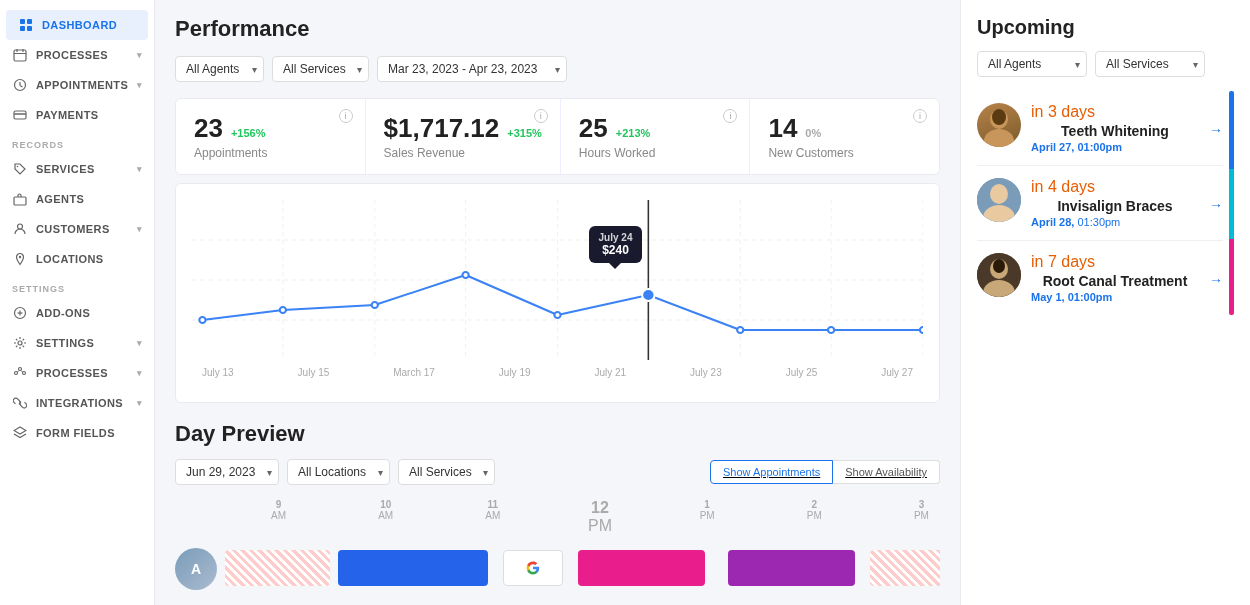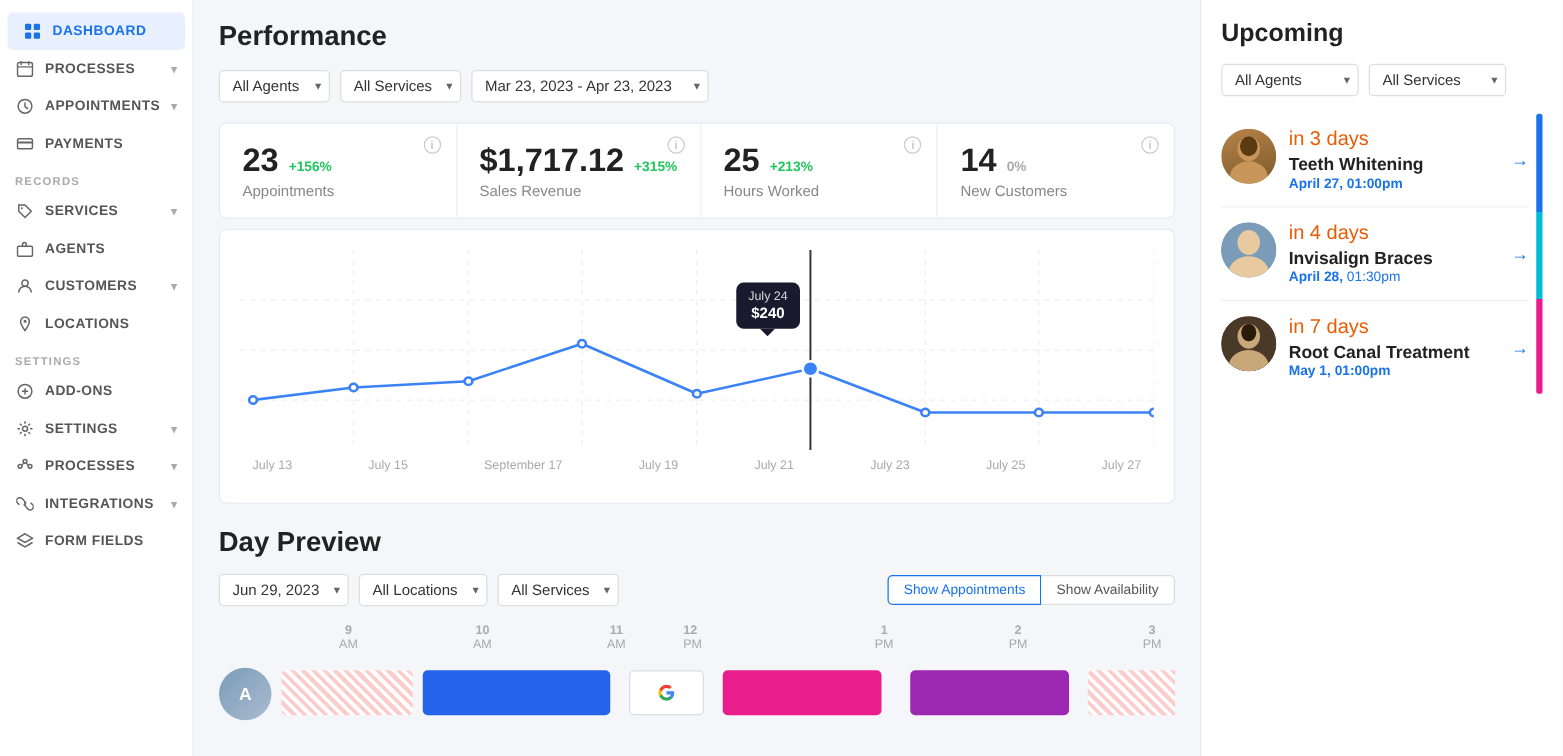--- a/index.html
+++ b/index.html
@@ -36,39 +36,39 @@
     .stat-info { position: absolute; top: 10px; right: 12px; width: 14px; height: 14px; border-radius: 50%; border: 1px solid #ccc; display: flex; align-items: center; justify-content: center; font-size: 9px; color: #aaa; cursor: pointer; }
 
     
     .chart-container { background: #fff; border: 1px solid #e8eaf0; border-radius: 6px; padding: 16px 16px 10px; margin-bottom: 18px; position: relative; height: 220px; }
     .chart-svg { width: 100%; height: 160px; }
     .chart-x-labels { display: flex; justify-content: space-between; padding: 0 10px; margin-top: 4px; gap: 44px; }
     .chart-x-label { font-size: 10px; color: #aaa; }
 
     .tooltip-box { position: absolute; background: #1a1a2e; color: #fff; border-radius: 6px; padding: 6px 10px; font-size: 12px; font-weight: 600; text-align: center; top: 42px; left: calc(58% - 30px); pointer-events: none; }
     .tooltip-box::after { content: ''; position: absolute; bottom: -6px; left: 50%; transform: translateX(-50%); border: 6px solid transparent; border-bottom: none; border-top-color: #1a1a2e; }
-    .tooltip-date { font-size: 10px; font-weight: 400; opacity: 0.8; }
+    .tooltip-date { font-size: 10px; font-weight: 700; opacity: 0.8; }
 
     
     .day-preview-title { font-size: 22px; font-weight: 600; color: #222; margin-bottom: 12px; }
     .day-preview-filters { display: flex; gap: 8px; margin-bottom: 14px; align-items: center; }
-    .day-preview-actions { margin-left: auto; display: flex; gap: 0; }
+    .day-preview-actions { margin-left: auto; display: flex; gap: 0; text-decoration: underline; }
     .btn-outline { border: 1px solid #1a73e8; border-radius: 4px 0 0 4px; padding: 5px 12px; font-size: 11px; color: #1a73e8; background: #fff; cursor: pointer; font-weight: 500; }
     .btn-outline-right { border: 1px solid #ddd; border-radius: 0 4px 4px 0; padding: 5px 12px; font-size: 11px; color: #555; background: #fff; cursor: pointer; font-weight: 500; border-left: none; }
 
     
     .upcoming-panel { width: 290px; background: #fff; border-left: 1px solid #e8eaf0; padding: 16px; flex-shrink: 0; overflow-y: auto; }
     .upcoming-title { font-size: 20px; font-weight: 600; color: #222; margin-bottom: 12px; }
     .upcoming-filters { display: flex; gap: 8px; margin-bottom: 14px; }
     .upcoming-item { display: flex; gap: 10px; align-items: flex-start; padding: 12px 0; border-bottom: 1px solid #f0f0f0; }
     .upcoming-item:last-child { border-bottom: none; }
     .upcoming-avatar { width: 42px; height: 42px; border-radius: 50%; background: #ddd; overflow: hidden; flex-shrink: 0; }
     .upcoming-info { flex: 1; }
     .upcoming-days { font-size: 16px; color: #e85d04; font-weight: 500; margin-bottom: 2px; }
-    .upcoming-name { font-size: 14px; font-weight: 600; color: #222; margin-bottom: 2px; }
+    .upcoming-name { font-size: 14px; font-weight: 600; color: #222; margin-bottom: 2px; text-align: center; }
     .upcoming-time { font-size: 11px; color: #555; }
     .upcoming-time span { color: #1a73e8; font-weight: 600; }
     .upcoming-arrow { color: #1a73e8; font-size: 14px; cursor: pointer; align-self: center; margin-left: auto; }
 
     
     .avatar-1 { background: linear-gradient(135deg, #8B6914 0%, #C8965A 100%); }
     .avatar-2 { background: linear-gradient(135deg, #5d7fa8 0%, #8aafd4 100%); }
     .avatar-3 { background: linear-gradient(135deg, #5a4a3a 0%, #8a7a6a 100%); }
   </style>
 </head>
@@ -303,21 +303,21 @@
       <circle cx="262" cy="75" r="3" fill="#fff" stroke="#3b82f6" stroke-width="2"></circle>
       <circle cx="350" cy="115" r="3" fill="#fff" stroke="#3b82f6" stroke-width="2"></circle>
       <circle cx="437" cy="95" r="6" fill="#3b82f6" stroke="#fff" stroke-width="2"></circle>
       <circle cx="525" cy="130" r="3" fill="#fff" stroke="#3b82f6" stroke-width="2"></circle>
       <circle cx="612" cy="130" r="3" fill="#fff" stroke="#3b82f6" stroke-width="2"></circle>
       <circle cx="700" cy="130" r="3" fill="#fff" stroke="#3b82f6" stroke-width="2"></circle>
     </svg>
     <div class="chart-x-labels">
       <span class="chart-x-label">July 13</span>
       <span class="chart-x-label">July 15</span>
-      <span class="chart-x-label">September 17</span>
+      <span class="chart-x-label">March 17</span>
       <span class="chart-x-label">July 19</span>
       <span class="chart-x-label">July 21</span>
       <span class="chart-x-label">July 23</span>
       <span class="chart-x-label">July 25</span>
       <span class="chart-x-label">July 27</span>
     </div>
   </div>
 
   <h2 class="day-preview-title">Day Preview</h2>
 
@@ -342,21 +342,21 @@
       <button class="btn-outline-right">Show Availability</button>
     </div>
   </div>
 
   <div style="overflow-x: auto;">
     <div style="min-width: 800px;">
       <div style="display:flex; padding-left: 50px; margin-bottom: 6px;">
         <div style="flex:1; text-align:center; font-size:10px; color:#aaa;"><span style="font-weight:600;">9</span><span style="display:block;">AM</span></div>
         <div style="flex:1; text-align:center; font-size:10px; color:#aaa;"><span style="font-weight:600;">10</span><span style="display:block;">AM</span></div>
         <div style="flex:1; text-align:center; font-size:10px; color:#aaa;"><span style="font-weight:600;">11</span><span style="display:block;">AM</span></div>
-        <div style="flex:1; text-align:left; font-size:10px; color:#aaa;"><span style="font-weight:600;">12</span><span style="display:block;">PM</span></div>
+        <div style="flex:1; text-align:center; font-size:16px; color:#aaa;"><span style="font-weight:600;">12</span><span style="display:block;">PM</span></div>
         <div style="flex:1; text-align:center; font-size:10px; color:#aaa;"><span style="font-weight:600;">1</span><span style="display:block;">PM</span></div>
         <div style="flex:1; text-align:center; font-size:10px; color:#aaa;"><span style="font-weight:600;">2</span><span style="display:block;">PM</span></div>
         <div style="flex:1; text-align:center; font-size:10px; color:#aaa;"><span style="font-weight:600;">3</span><span style="display:block;">PM</span></div>
       </div>
       <div style="display:flex; align-items:center; height:55px;">
         <div style="width:42px; height:42px; border-radius:50%; background:linear-gradient(135deg,#7a9cb8,#aabbd0); flex-shrink:0; margin-right:8px; display:flex; align-items:center; justify-content:center;">
           <span style="color:#fff; font-weight:700; font-size:14px;">A</span>
         </div>
         <div style="flex:1; position:relative; height:38px;">
 

